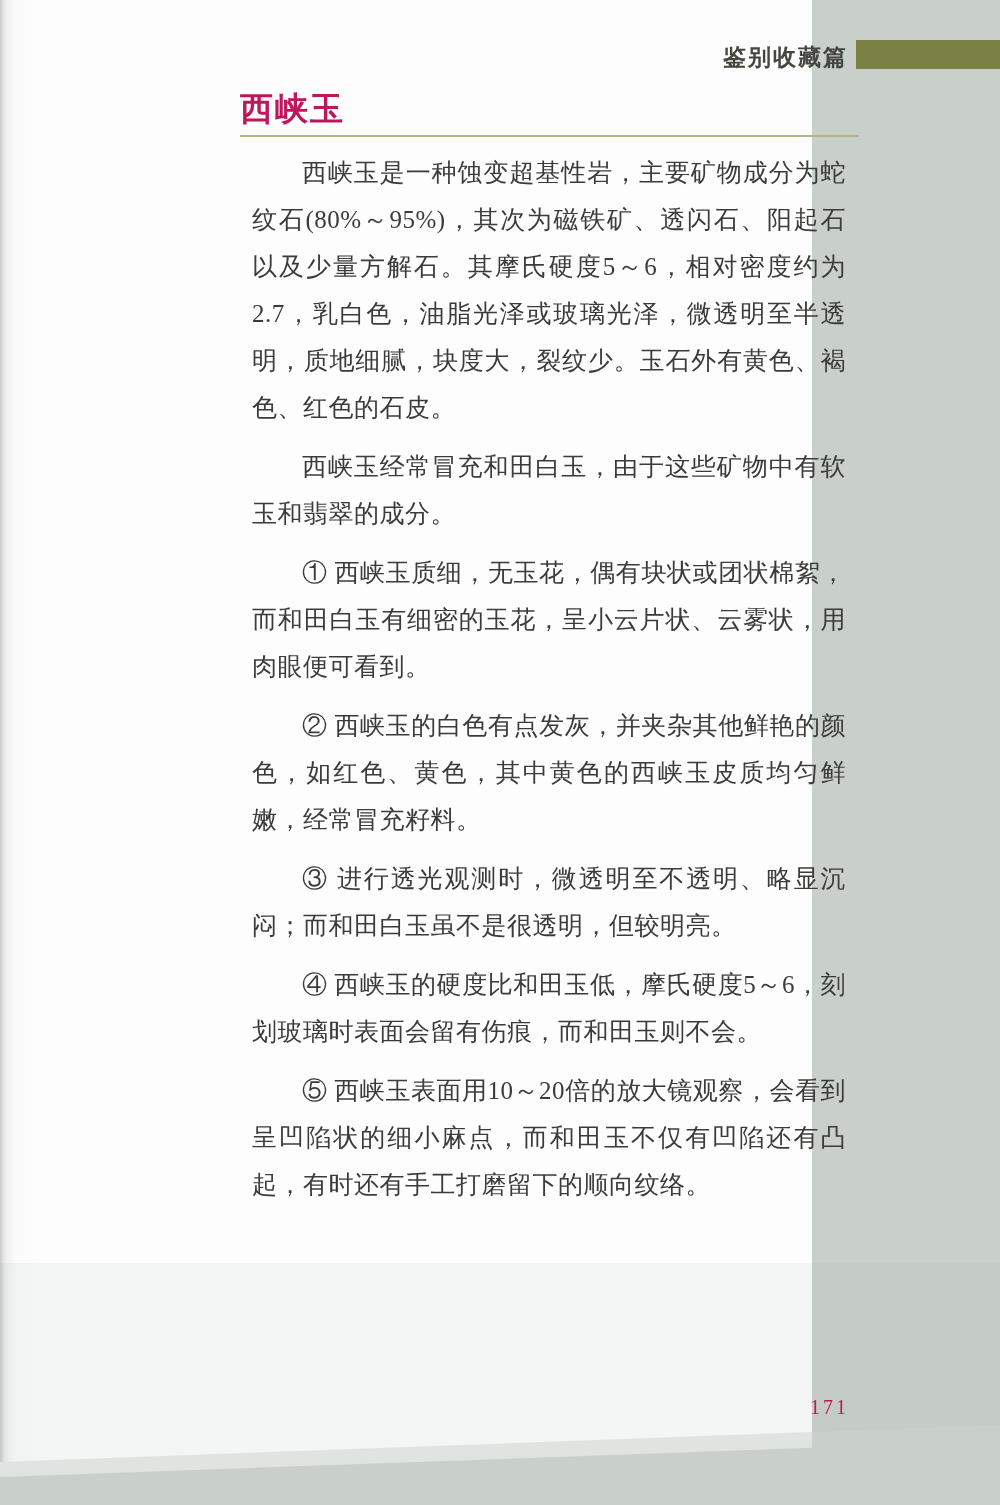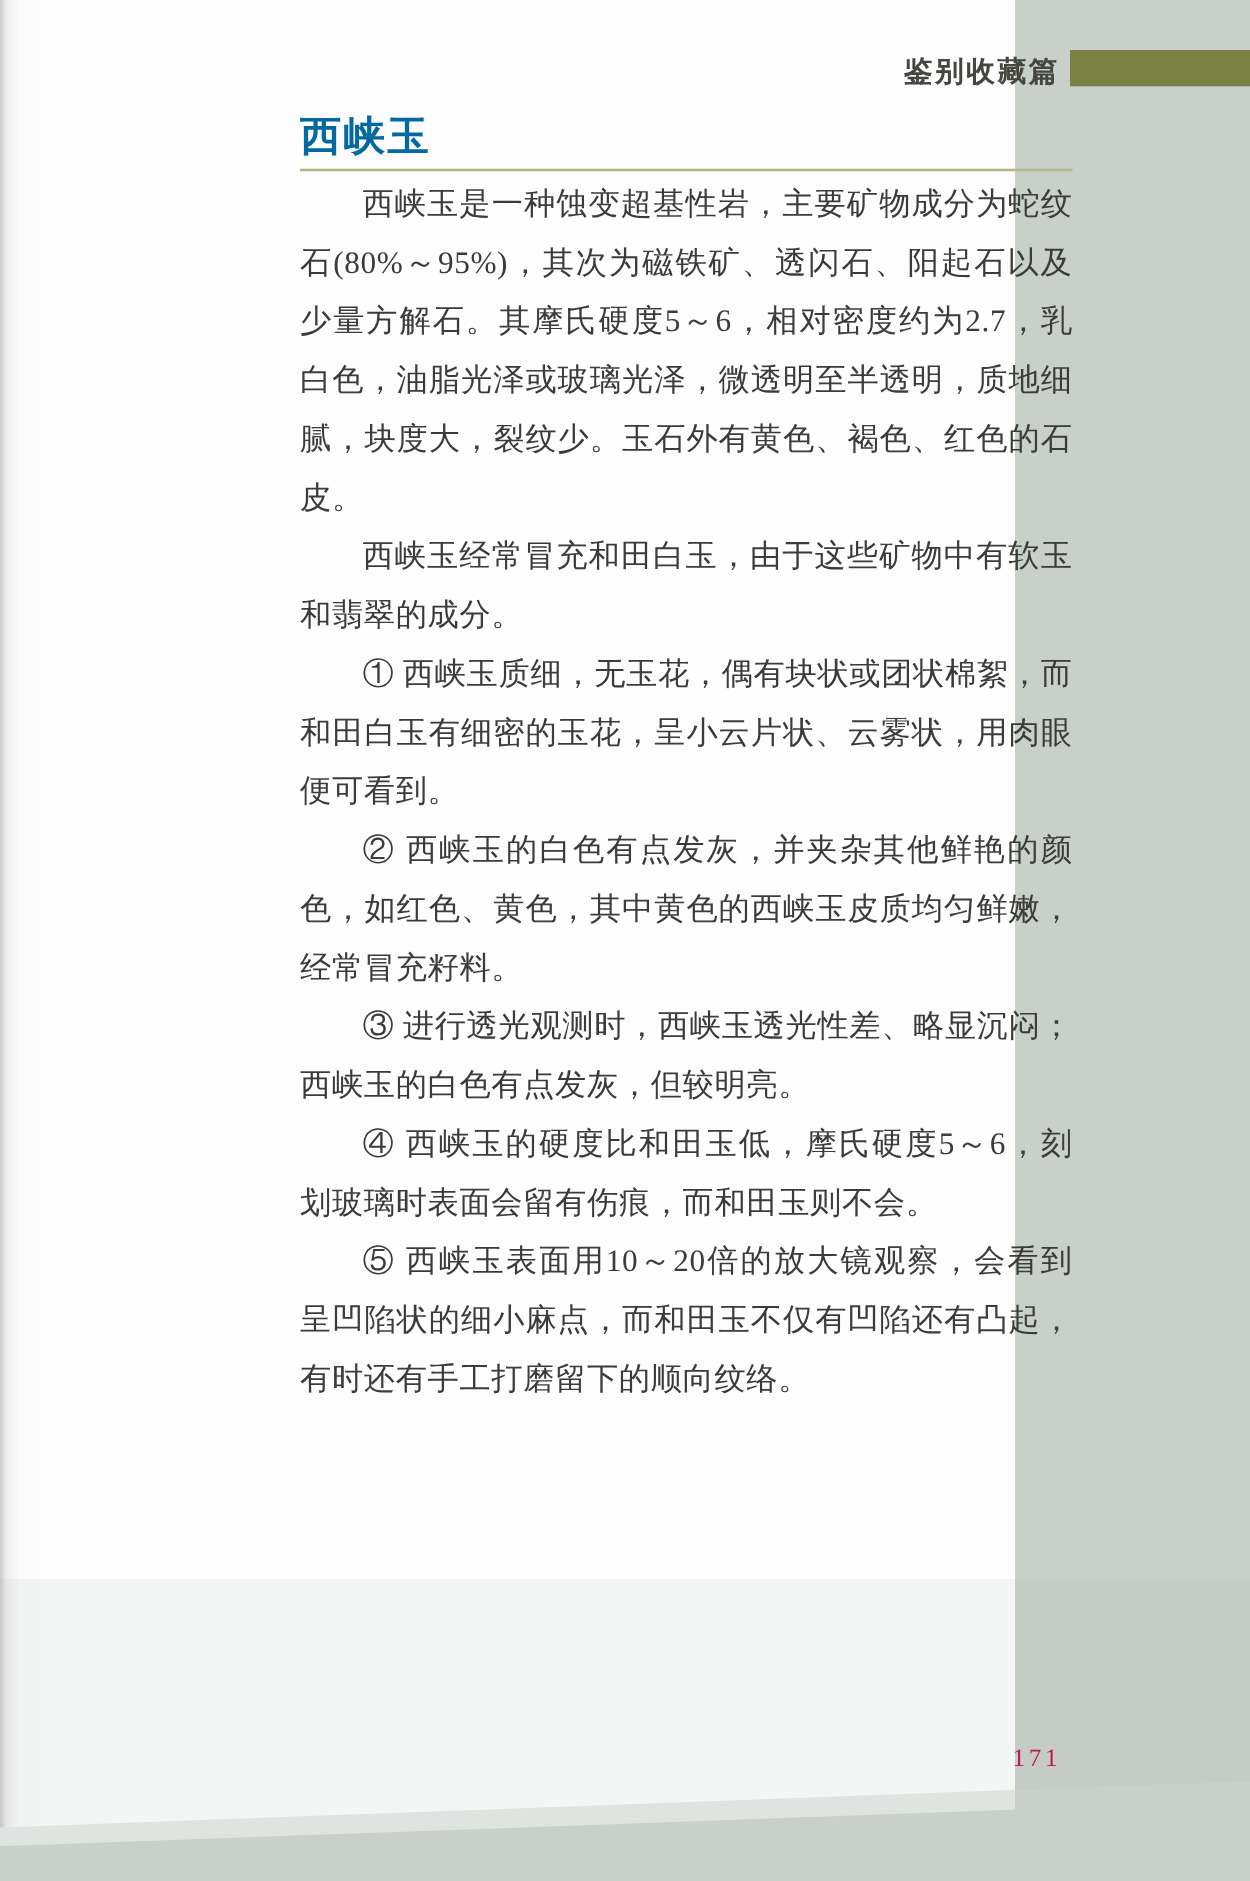--- a/index.html
+++ b/index.html
@@ -67,31 +67,31 @@
   }
   .section-1 { top: 88px; }
   .section-2 { top: 1048px; }
   .section-title {
     margin: 0;
     font-family: "Liberation Sans", "DejaVu Sans", sans-serif;
     font-size: 33px;
     line-height: 42px;
     font-weight: 700;
     letter-spacing: 2px;
-    color: #0369a1;
+    color: #be185d;
   }
   .section-rule {
     height: 2px;
     background: #b4b482;
     margin: 5px 0 0 0;
     border: none;
   }
   .section-body { margin-top: 3px; }
   .body-p {
-    margin: 0;
+    margin: 12px;
     font-size: 25px;
     line-height: 47px;
     color: #3b3b39;
     text-indent: 2em;
     text-align: justify;
     letter-spacing: 0.5px;
   }
   .page-number {
     position: absolute;
     top: 1396px;
@@ -114,21 +114,21 @@
   <div class="header-bar"></div>
 
   <div class="section section-1">
     <h2 class="section-title">西峡玉</h2>
     <hr class="section-rule">
     <div class="section-body">
       <p class="body-p">西峡玉是一种蚀变超基性岩，主要矿物成分为蛇纹石(80%～95%)，其次为磁铁矿、透闪石、阳起石以及少量方解石。其摩氏硬度5～6，相对密度约为2.7，乳白色，油脂光泽或玻璃光泽，微透明至半透明，质地细腻，块度大，裂纹少。玉石外有黄色、褐色、红色的石皮。</p>
       <p class="body-p">西峡玉经常冒充和田白玉，由于这些矿物中有软玉和翡翠的成分。</p>
       <p class="body-p">① 西峡玉质细，无玉花，偶有块状或团状棉絮，而和田白玉有细密的玉花，呈小云片状、云雾状，用肉眼便可看到。</p>
       <p class="body-p">② 西峡玉的白色有点发灰，并夹杂其他鲜艳的颜色，如红色、黄色，其中黄色的西峡玉皮质均匀鲜嫩，经常冒充籽料。</p>
-      <p class="body-p">③ 进行透光观测时，西峡玉透光性差、略显沉闷；西峡玉的白色有点发灰，但较明亮。</p>
+      <p class="body-p">③ 进行透光观测时，微透明至不透明、略显沉闷；而和田白玉虽不是很透明，但较明亮。</p>
       <p class="body-p">④ 西峡玉的硬度比和田玉低，摩氏硬度5～6，刻划玻璃时表面会留有伤痕，而和田玉则不会。</p>
       <p class="body-p">⑤ 西峡玉表面用10～20倍的放大镜观察，会看到呈凹陷状的细小麻点，而和田玉不仅有凹陷还有凸起，有时还有手工打磨留下的顺向纹络。</p>
     </div>
   </div>
 
 
   <div class="page-number">171</div>
 
 </div>
 

